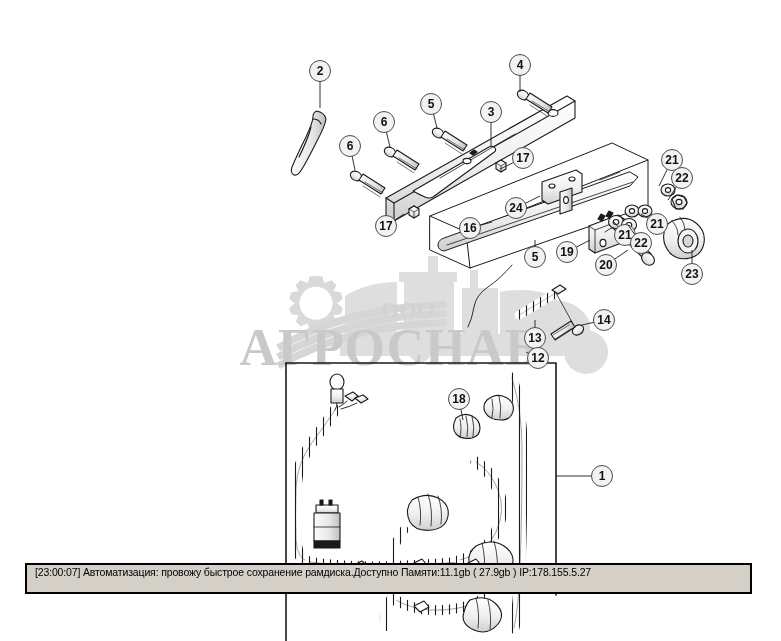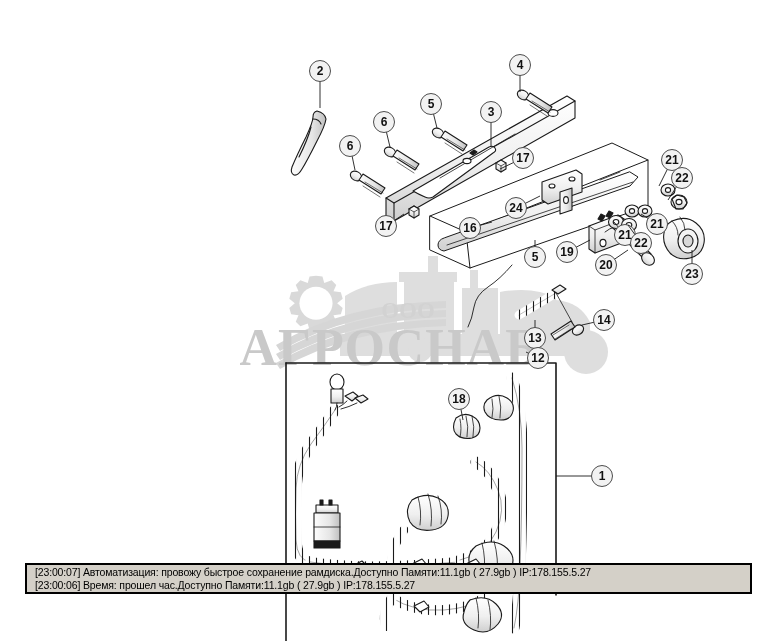--- a/index.html
+++ b/index.html
@@ -463,19 +463,15 @@
           <text x="602" y="480.2" text-anchor="middle" font-family="&quot;Liberation Sans&quot;, sans-serif" font-size="12" font-weight="700" fill="#111111">1</text>
         </g>
       </g>
   </svg>
 
   <div id="log-overlay">
     <div class="log-line">
       <span class="log-ts">[23:00:07]</span>
       <span class="log-msg">Автоматизация: провожу быстрое сохранение рамдиска.Доступно Памяти:11.1gb  ( 27.9gb ) IP:178.155.5.27</span>
     </div>
-    <div class="log-line">
-      <span class="log-ts">[23:00:06]</span>
-      <span class="log-msg">Время: прошел час.Доступно Памяти:11.1gb  ( 27.9gb ) IP:178.155.5.27</span>
-    </div>
   </div>
 
 </div>
 
 </body></html>

